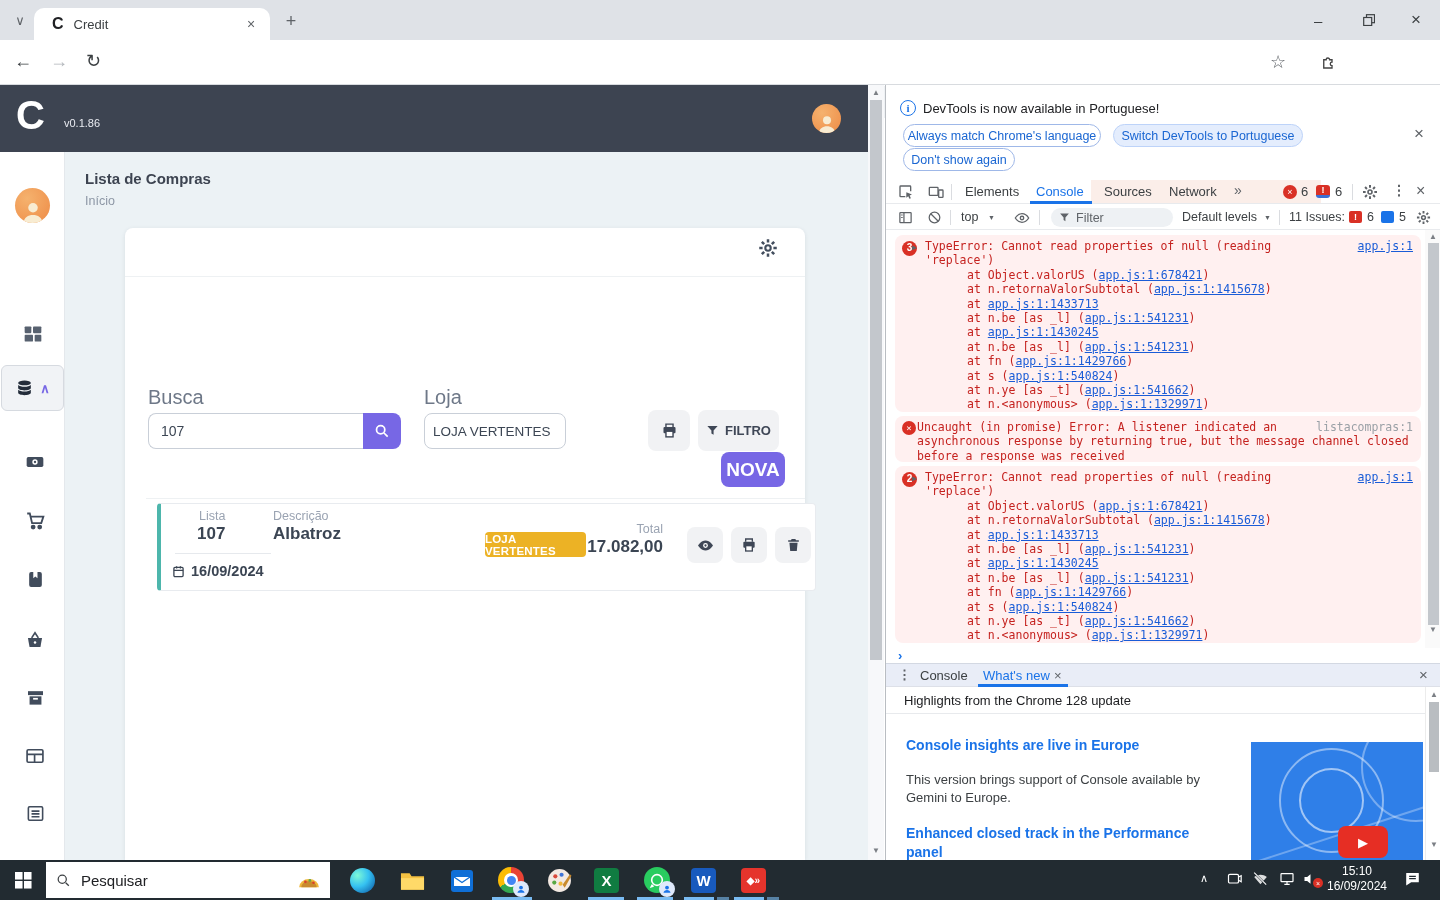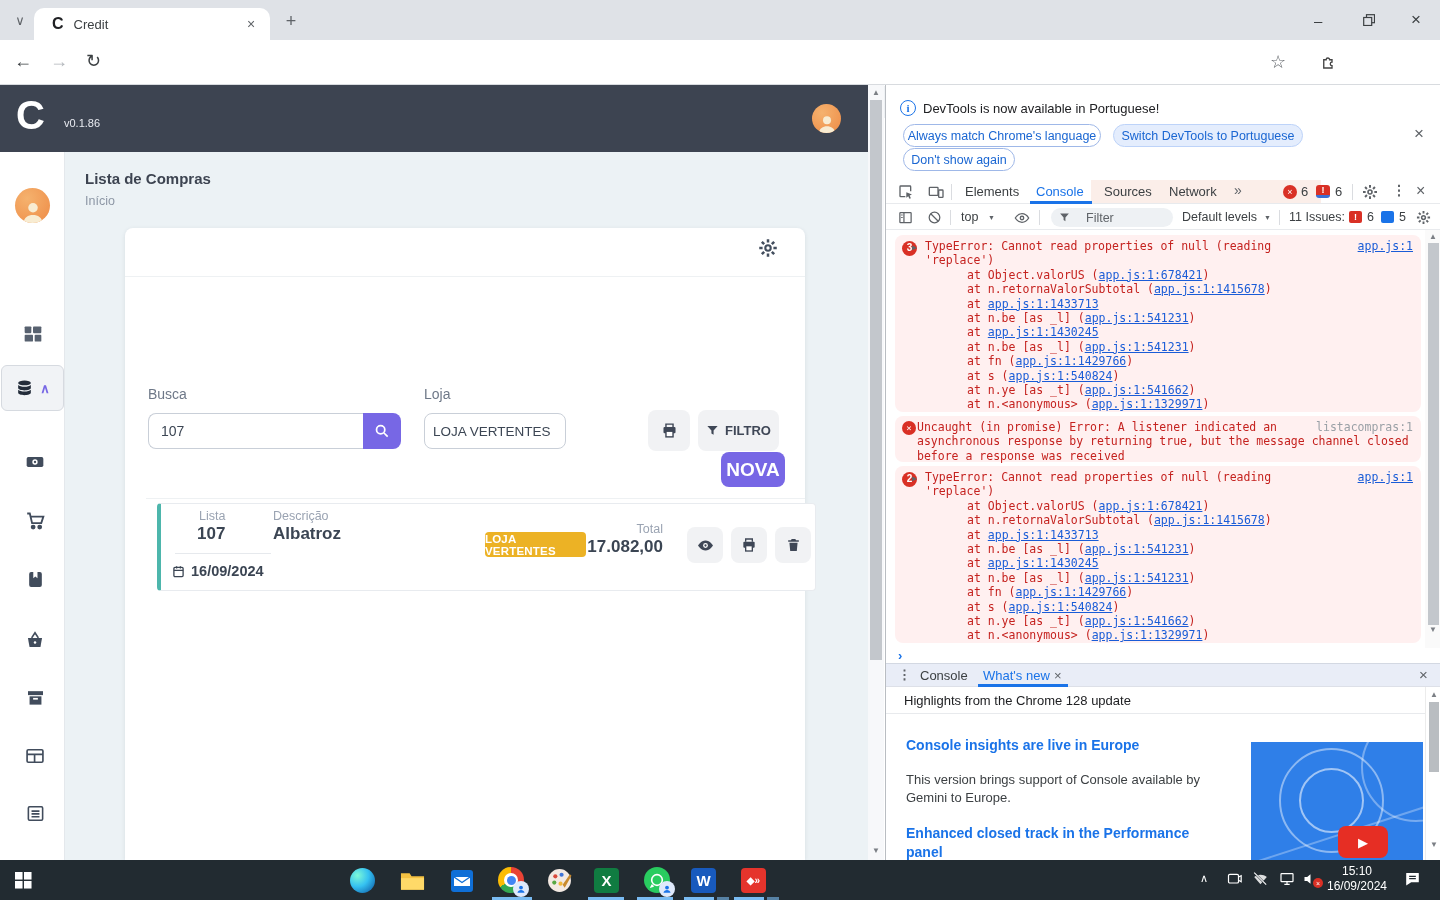--- a/index.html
+++ b/index.html
@@ -23,21 +23,21 @@
   #app{left:0;top:85px;width:884px;height:775px;background:#ecf2f5;overflow:hidden}
   #appheader{left:0;top:0;width:884px;height:67px;background:#3d4451}
   .applogo{color:#fff;font-size:40px;font-weight:bold;line-height:1}
   .avatar{border-radius:50%;background:radial-gradient(circle at 35% 30%,#f5b26e,#ee8b46);display:flex;align-items:flex-end;justify-content:center;overflow:hidden}
   #sidebar{left:0;top:67px;width:65px;height:708px;background:#fff;border-right:1px solid #e4e8ec}
   .sic{color:#414c5c}
   .side-active{left:1px;top:213px;width:63px;height:46px;background:#f1f3f6;border:1px solid #d6dae0;border-radius:6px;display:flex;align-items:center;justify-content:center;gap:6px}
   .chev{font-weight:bold;font-size:13px}
   #card{left:125px;top:143px;width:680px;height:632px;background:#fff;border-radius:8px 8px 0 0;box-shadow:0 1px 4px rgba(40,50,70,.10)}
   .card-title{font-size:23px;font-weight:bold;color:#3f4a59}
-  .flabel{font-size:14px;color:#6e7888}
+  .flabel{font-size:20px;color:#6e7888}
   .inp{background:#fff;border:1px solid #c9cfd8;border-radius:8px;display:flex;align-items:center;padding:0 12px;font-size:14px;color:#3c4654;overflow:hidden;white-space:nowrap}
   .btn-grey{background:#f1f2f4;border-radius:8px;display:flex;align-items:center;justify-content:center;color:#3f4756;gap:6px;font-size:13px;font-weight:bold}
   .btn-purple{background:#7767e5;border-radius:8px;display:flex;align-items:center;justify-content:center;color:#fff}
   .rowlbl{font-size:12.5px;color:#9aa3b2}
   .rowval{font-size:17px;font-weight:bold;color:#3b4553}
   .badge-store{background:#ecb225;border-radius:4px;color:#fff;font-size:11.5px;font-weight:bold;display:flex;align-items:center;justify-content:center;letter-spacing:.2px}
   .divider{background:#eef1f3;height:1px}
   
   #pagescroll{left:868px;top:85px;width:16px;height:775px;background:#f7f8fa}
   .thumb{background:#c3c7cc}
@@ -365,21 +365,21 @@
       <div class="a vsep" style="left:64px;top:5px;height:15px"></div>
       <div class="a dt-tab" style="left:75px;top:5px;font-size:12.5px">top</div>
       <div class="a" style="left:102px;top:9px;font-size:7px;color:#5f6368">▼</div>
       <div class="a dt-ico" style="left:128px;top:5px">
         <svg width="16" height="16" viewBox="0 0 24 24" fill="none" stroke="#5f6368" stroke-width="2">
             <path d="M2 12s4-6.5 10-6.5S22 12 22 12s-4 6.5-10 6.5S2 12 2 12z"></path>
             <circle cx="12" cy="12" r="2.6"></circle>
           </svg>
       </div>
       <div class="a vsep" style="left:153px;top:5px;height:15px"></div>
-      <div class="a" style="left:165px;top:3px;width:122px;height:19px;background:#eef1f4;border-radius:10px;display:flex;align-items:center;padding:0 8px;gap:16px">
+      <div class="a" style="left:165px;top:3px;width:122px;height:19px;background:#eef1f4;border-radius:10px;display:flex;align-items:center;padding:0 8px;gap:6px">
         <svg width="11" height="11" viewBox="0 0 24 24" fill="#5f6368">
             <path d="M2.5 3.5h19L14 12v8l-4-2.4V12z"></path>
           </svg>
         <span style="color:#5f6368;font-size:12.5px">Filter</span>
       </div>
       <div class="a dt-tab" style="left:296px;top:5px;font-size:12.5px">Default levels</div>
       <div class="a" style="left:378px;top:9px;font-size:7px;color:#5f6368">▼</div>
       <div class="a vsep" style="left:393px;top:5px;height:15px"></div>
       <div class="a dt-tab" style="left:403px;top:5px;font-size:12.5px">11 Issues:</div>
       <div class="a" style="left:463px;top:6px;width:13px;height:12px;border-radius:2px;background:#d93025;color:#fff;font-size:9px;font-weight:bold;display:flex;align-items:center;justify-content:center">!</div>
@@ -489,20 +489,34 @@
 
   <div class="a" id="taskbar">
     <div class="a tico" style="left:8px;top:6px;width:30px;height:28px">
       <svg width="17" height="17" viewBox="0 0 18 18" fill="#fff">
           <rect x="0" y="0" width="8" height="8"></rect>
           <rect x="9.5" y="0" width="8" height="8"></rect>
           <rect x="0" y="9.5" width="8" height="8"></rect>
           <rect x="9.5" y="9.5" width="8" height="8"></rect>
         </svg>
     </div>
+    <div class="a" style="left:46px;top:2px;width:284px;height:36px;background:#fff;display:flex;align-items:center;padding:0 10px;gap:10px">
+      <svg width="15" height="15" viewBox="0 0 24 24" fill="none" stroke="#3c4043" stroke-width="2">
+          <circle cx="10" cy="10" r="6.5"></circle>
+          <path d="M15.5 15.5l5 5"></path>
+        </svg>
+      <span style="font-size:15px;color:#202124;flex:1">Pesquisar</span>
+      <svg width="22" height="18" viewBox="0 0 24 20">
+          <path d="M1 18a11 9 0 0122 0z" fill="#f0b73a"></path>
+          <path d="M3.5 18a8.5 7 0 0117 0z" fill="#c98a2e"></path>
+          <circle cx="8" cy="12" r="1.5" fill="#d9402c"></circle>
+          <circle cx="13" cy="10.5" r="1.5" fill="#67a845"></circle>
+          <circle cx="17" cy="13" r="1.4" fill="#d9402c"></circle>
+        </svg>
+    </div>
 
     <div class="a tico" style="left:349px;top:7px;width:26px;height:26px">
       <div style="width:25px;height:25px;border-radius:50%;background:radial-gradient(circle at 30% 30%,#7df9d7,#35c1f1 45%,#0c59a4 95%)"></div>
     </div>
     <div class="a tico" style="left:399px;top:8px;width:26px;height:26px">
       <svg width="25" height="22" viewBox="0 0 26 22">
           <path d="M1 3h9l2 3h13v14H1z" fill="#f5c242"></path>
           <path d="M1 8h24v12H1z" fill="#ffd968"></path>
         </svg>
     </div>

